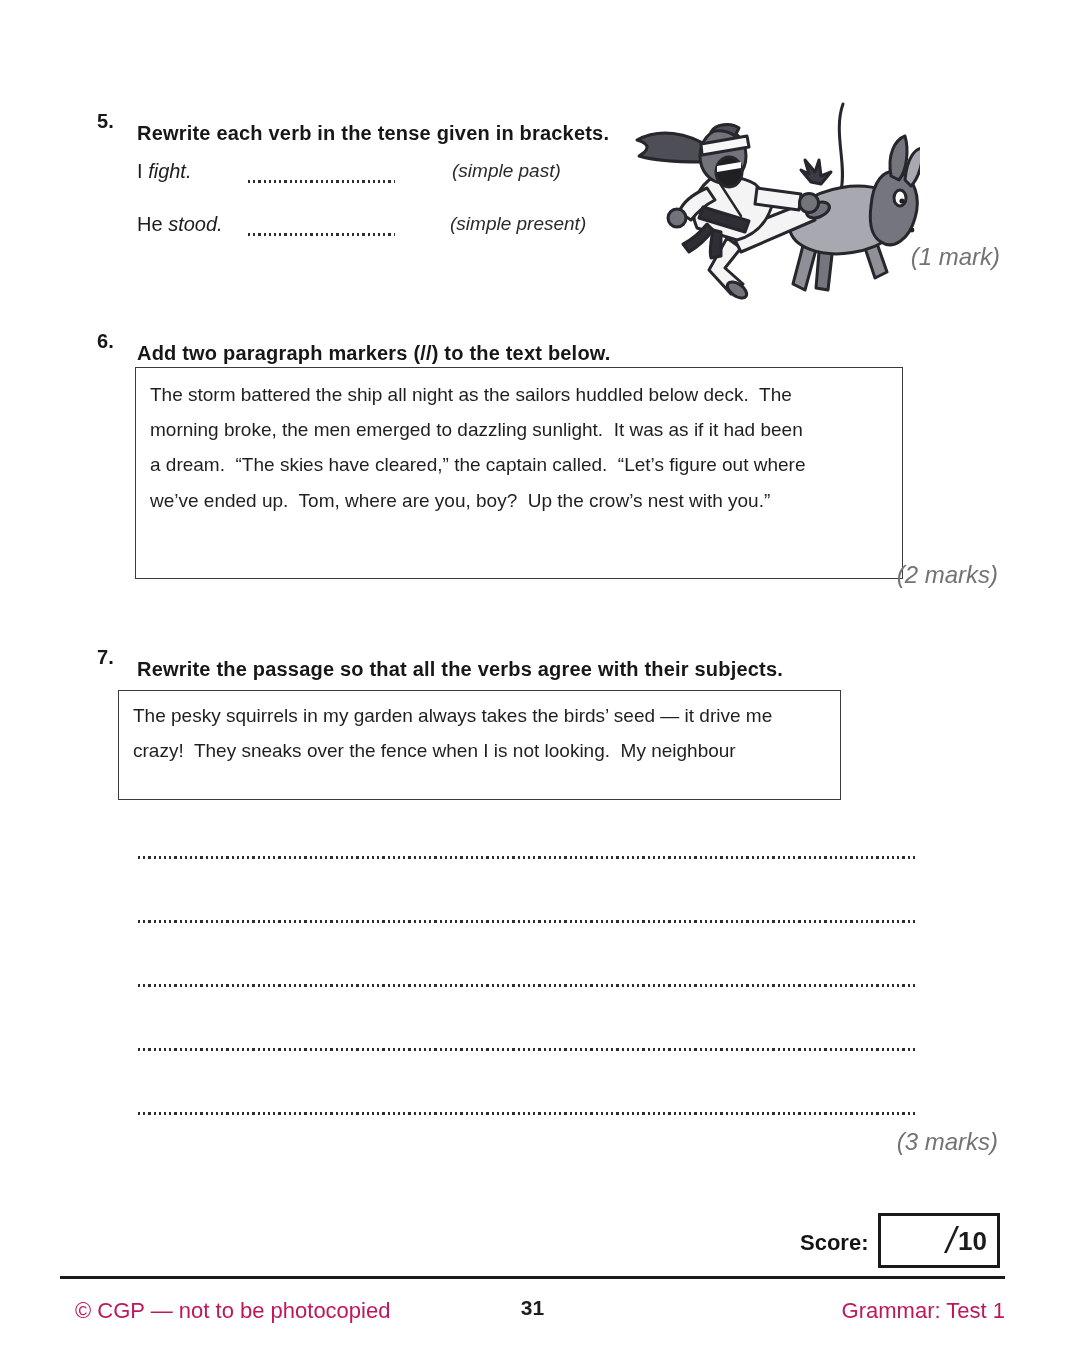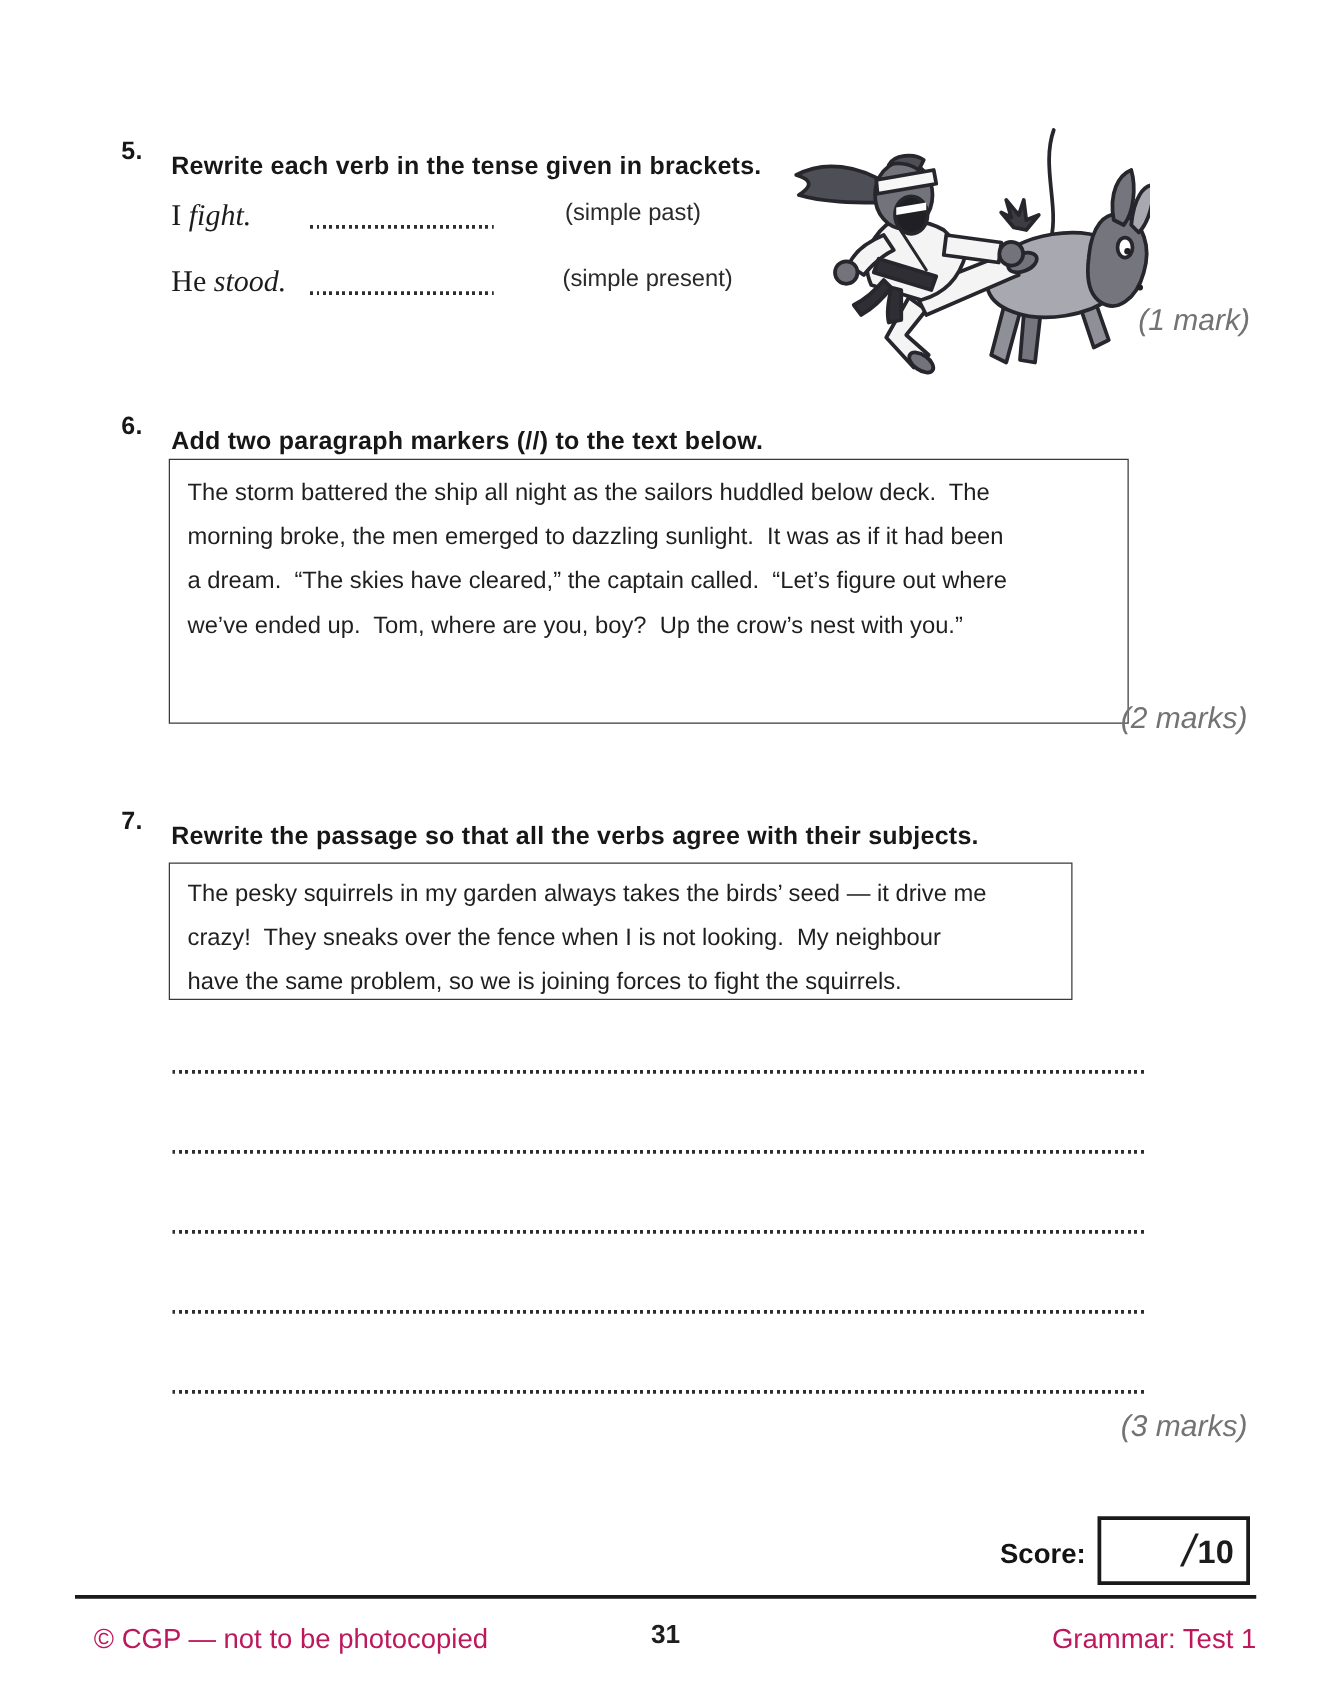--- a/index.html
+++ b/index.html
@@ -8,24 +8,24 @@
     width:1066px;height:1360px;
     background:#ffffff;
     font-family:"Liberation Sans", sans-serif;
     color:#1c1c1c;
     overflow:hidden;
   }
   .abs{position:absolute;}
   .q-head{font-weight:bold;font-size:20px;letter-spacing:.2px;color:#171717;}
   .q-num{position:absolute;left:97px;top:0;}
   .q-prompt{position:absolute;left:137px;top:0;white-space:pre;margin-top:12px;}
-  .hint{font-size:19px;color:#2a2a2a;}
+  .hint{font-style:italic;font-size:19px;color:#2a2a2a;}
   .marks{font-style:italic;font-size:24px;color:#737373;text-align:right;width:110px;}
   .verb{font-style:italic;}
-  .fill-row{font-size:24px;font-family:Liberation Serif, serif;}
+  .fill-row{font-size:20px;}
   .dots{
     height:3px;
     background:repeating-linear-gradient(90deg,#2e2e2e 0 2.2px,transparent 2.2px 5.2px);
   }
   .passage-box{
     border:1.6px solid #3a3a3a;
     background:#ffffff;
   }
   .box-line{
     display:block;
@@ -145,24 +145,23 @@
     <span class="box-line">we’ve ended up.  Tom, where are you, boy?  Up the crow’s nest with you.”</span>
   </div>
 
   <div class="abs marks" style="left:888px;top:561px;">(2 marks)</div>
 
   <div class="abs q-head" style="left:0;top:646px;width:1066px;height:26px;">
     <span class="q-num">7.</span>
     <span class="q-prompt">Rewrite the passage so that all the verbs agree with their subjects.</span>
   </div>
 
-  <div class="abs passage-box" style="left:135px;top:690px;width:723px;height:110px;padding:7px 0 0 14px;box-sizing:border-box;">
+  <div class="abs passage-box" style="left:118px;top:690px;width:723px;height:110px;padding:7px 0 0 14px;box-sizing:border-box;">
     <span class="box-line">The pesky squirrels in my garden always takes the birds’ seed — it drive me</span>
     <span class="box-line">crazy!  They sneaks over the fence when I is not looking.  My neighbour</span>
-    <span class="box-line">have the same problem, so we is joining forces to fight the squirrels.</span>
   </div>
 
   <div class="answer-line" style="top:856px;"></div>
   <div class="answer-line" style="top:920px;"></div>
   <div class="answer-line" style="top:984px;"></div>
   <div class="answer-line" style="top:1048px;"></div>
   <div class="answer-line" style="top:1112px;"></div>
 
   <div class="abs marks" style="left:888px;top:1128px;">(3 marks)</div>
 

